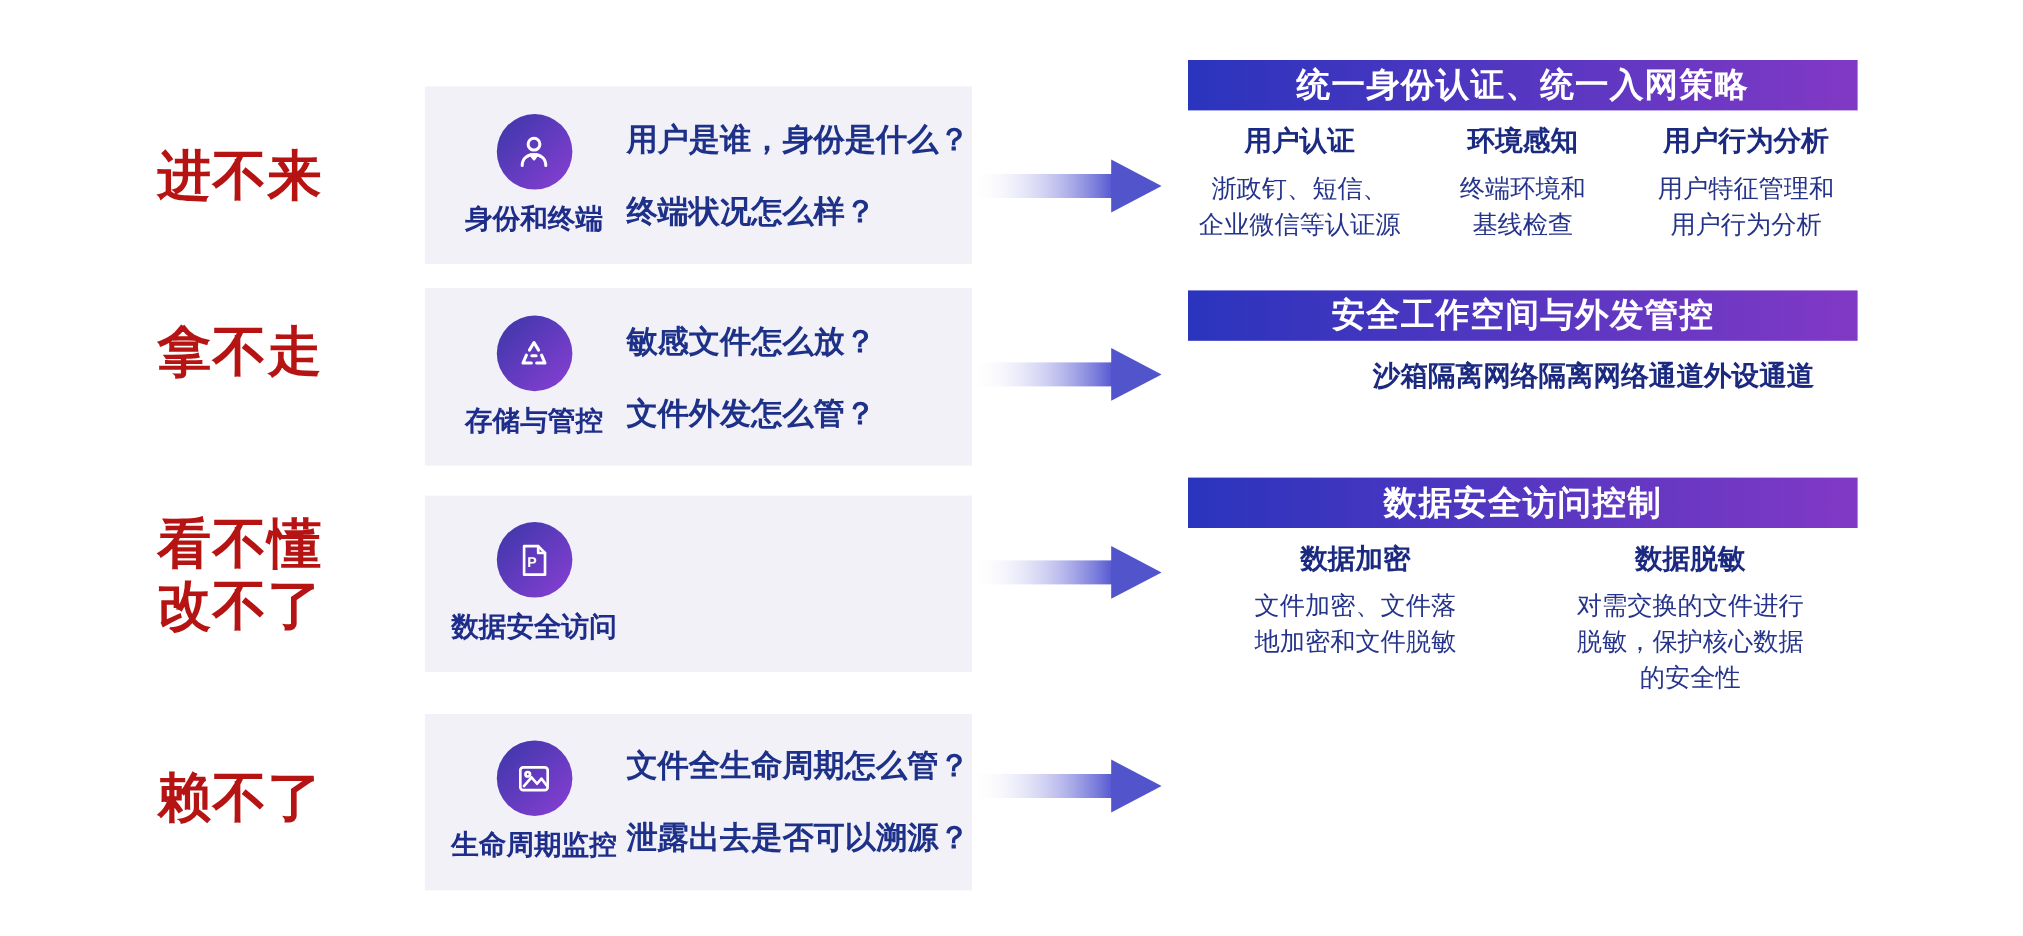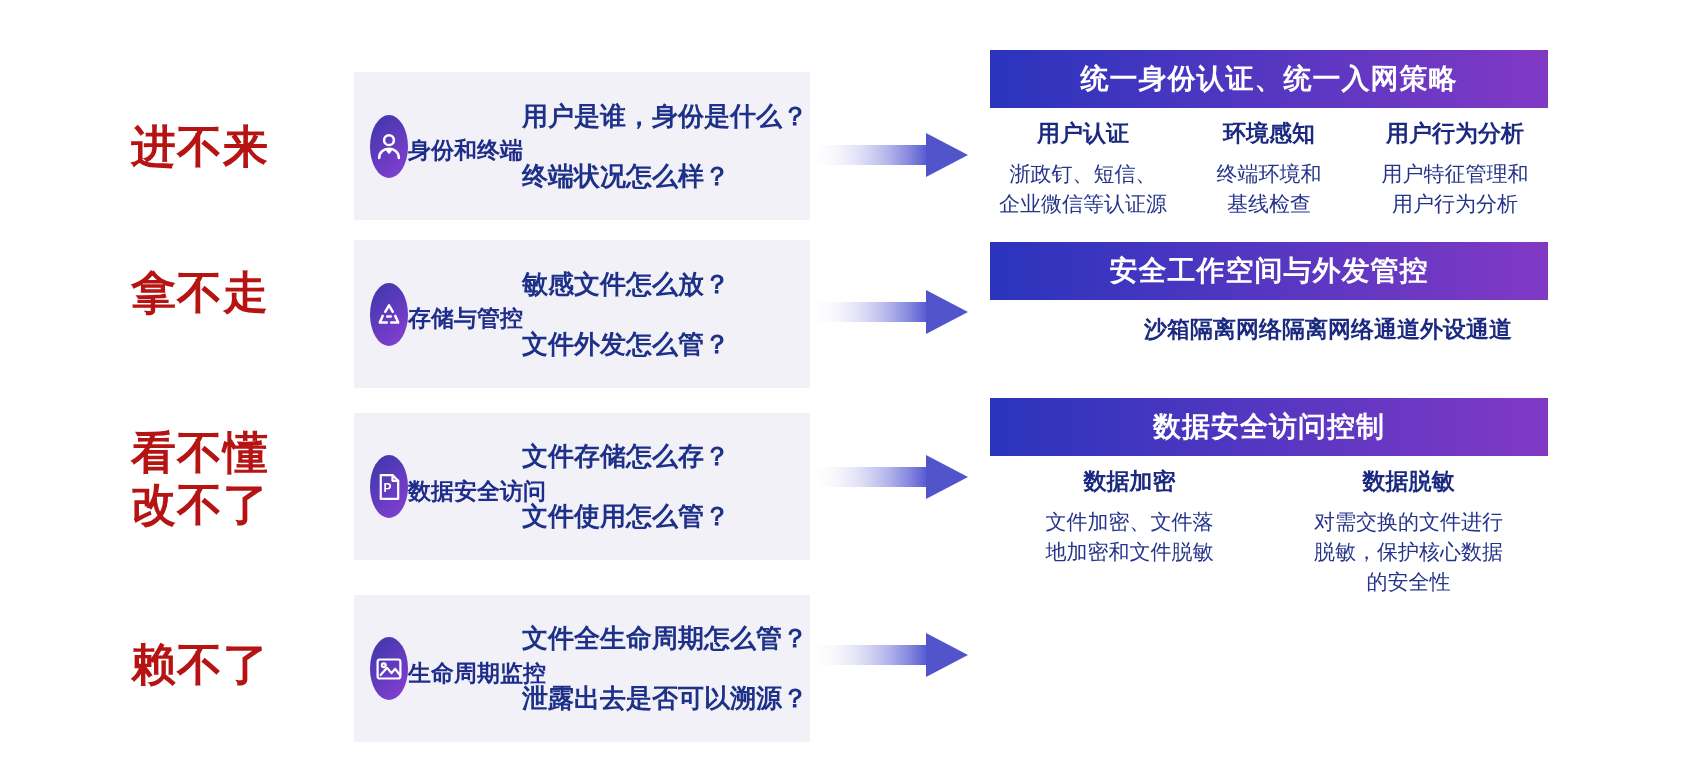--- a/index.html
+++ b/index.html
@@ -7,35 +7,35 @@
   .canvas{position:relative;width:1686px;height:780px;background:#ffffff;overflow:hidden;}
 
   
   .pain{position:absolute;left:90px;width:220px;text-align:center;
         color:#b61313;font-size:45px;font-weight:bold;line-height:51px;
         white-space:pre-line;letter-spacing:1px;}
 
   
   .qbox{position:absolute;left:354px;width:456px;background:#f2f1f8;
         display:flex;align-items:center;padding-left:16px;box-sizing:border-box;}
-  .icon-col{width:150px;flex:0 0 150px;display:flex;flex-direction:row;align-items:center;}
+  .icon-col{width:150px;flex:0 0 150px;display:flex;flex-direction:column;align-items:center;}
   .icon-circle{width:63px;height:63px;border-radius:50%;
         background:linear-gradient(135deg,#3a37a8 0%,#8a3fd4 100%);
         display:flex;align-items:center;justify-content:center;}
   .icon-circle svg{width:38px;height:38px;}
   .icon-caption{margin-top:9px;color:#1e2d8a;font-size:23px;font-weight:bold;white-space:nowrap;}
   .q-col{margin-left:2px;display:flex;flex-direction:column;gap:25px;}
   .q-line{color:#1e3188;font-size:26px;font-weight:bold;white-space:nowrap;}
 
   
   .arrow{position:absolute;left:808px;width:160px;height:56px;}
 
   
   .panel{position:absolute;left:990px;width:558px;}
-  .panel-header{height:58px;display:flex;align-items:center;justify-content:center;
+  .panel-header{height:42px;display:flex;align-items:center;justify-content:center;
         background:linear-gradient(90deg,#2a34bd 0%,#8139c5 100%);
         color:#ffffff;font-size:28px;font-weight:bold;letter-spacing:1px;}
   .panel-cols{display:flex;margin-top:10px;}
   .panel-cols.cols-3 .pcol{flex:1 1 0;padding:0 4px;}
   .panel-cols.cols-4{justify-content:flex-end;padding:4px 36px 0 36px;}
   .pcol{text-align:center;}
   .pcol-h{color:#1b2a80;font-size:23px;font-weight:bold;white-space:nowrap;}
   .pcol-d{margin-top:10px;color:#25348a;font-size:21px;line-height:1.42;white-space:pre-line;}
 </style>
 </head>
@@ -150,24 +150,20 @@
     <div class="icon-col">
       <div class="icon-circle">
         <svg viewBox="0 0 24 24" fill="none" stroke="#ffffff" stroke-width="1.4" stroke-linecap="round" stroke-linejoin="round">
           <path d="M6.8 4.5 h7.4 l3.6 3.6 V19.5 H6.8 Z"></path>
           <path d="M14.2 4.5 v3.6 h3.6"></path>
           <text x="11" y="15.4" font-size="7.5" font-weight="bold" fill="#ffffff" stroke="none" text-anchor="middle">P</text>
         </svg>
       </div>
       <div class="icon-caption">数据安全访问</div>
     </div>
-    <div class="q-col">
-      <div class="q-line">文件存储怎么存？</div>
-      <div class="q-line">文件使用怎么管？</div>
-    </div>
   </div>
 
   <svg class="arrow" style="top:449px" viewBox="0 0 160 56">
     <defs>
         <linearGradient id="ag2" x1="0" y1="0" x2="1" y2="0">
       <stop offset="0" stop-color="#ffffff" stop-opacity="0"></stop>
           <stop offset="1" stop-color="#5659d1"></stop>
     </linearGradient>
       </defs>
     <rect x="0" y="18" width="119" height="20" fill="url(#ag2)"></rect>

